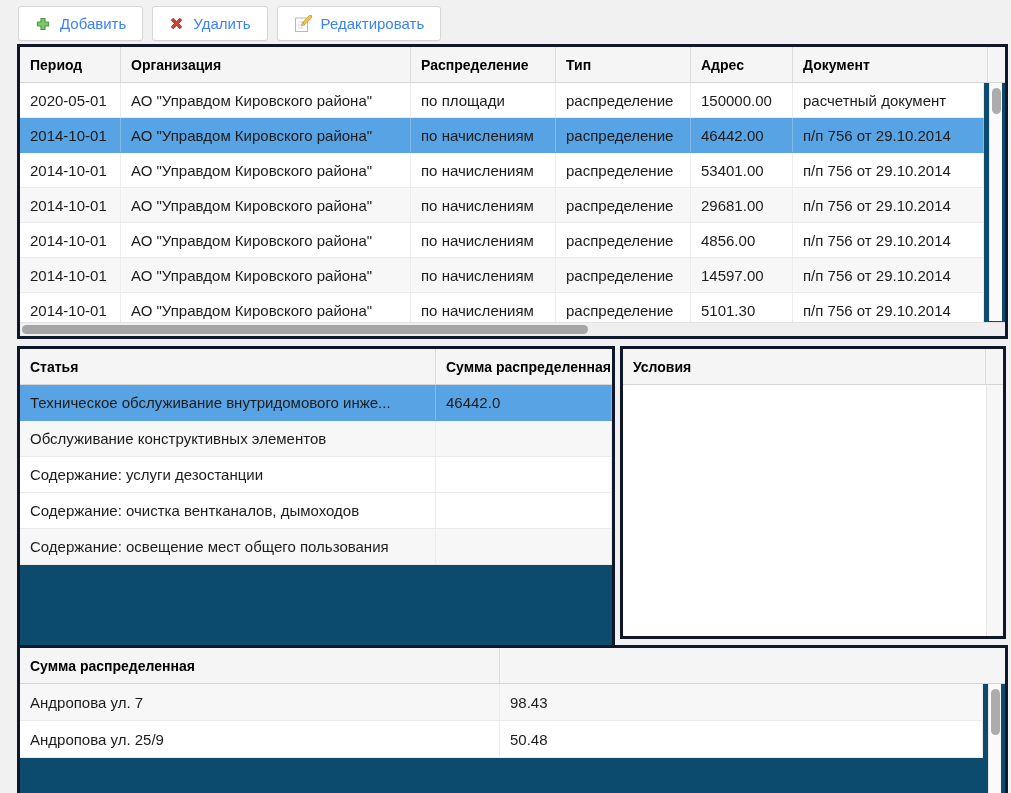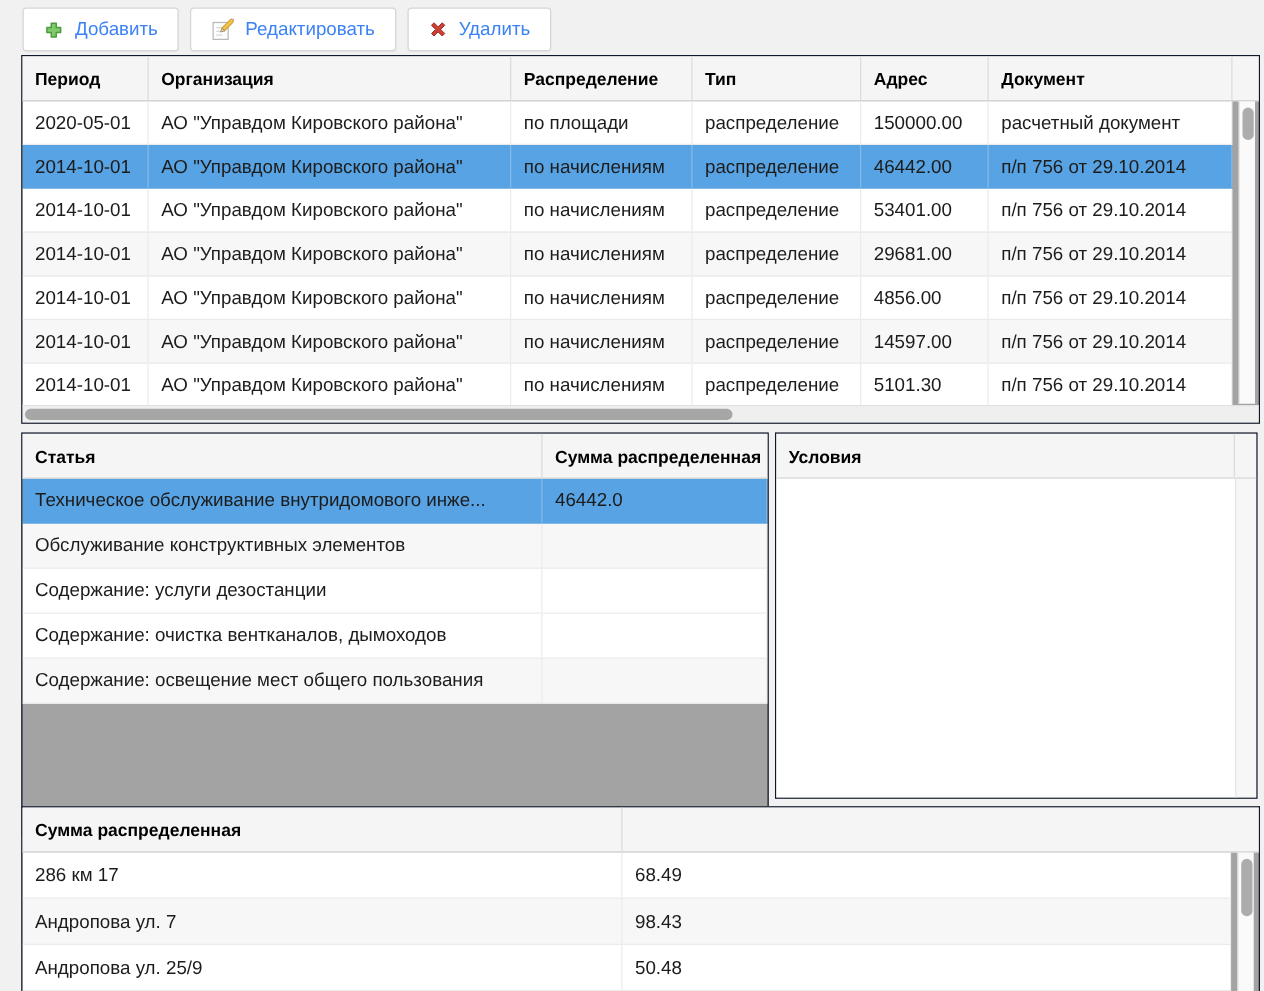--- a/index.html
+++ b/index.html
@@ -11,21 +11,21 @@
   }
   
   .toolbar{position:absolute;left:18px;top:6px;display:flex;gap:9px;}
   .tbtn{
     height:35px;display:flex;align-items:center;gap:9px;padding:0 16px;
     background:#ffffff;border:1px solid #d6d6d6;border-radius:3px;
     font-size:15px;color:#3b82f6;cursor:pointer;box-shadow:0 1px 0 rgba(0,0,0,0.03);
   }
   .tbtn svg{display:block;}
   
-  .panel{position:absolute;background:#a3a3a3;border:1px solid #0f172a;box-sizing:border-box;}
+  .panel{position:absolute;background:#0c4a6e;border:3px solid #0f172a;box-sizing:border-box;}
   .ghead{display:grid;height:36px;background:#f5f5f5;border-bottom:1px solid #d5d5d5;box-sizing:border-box;}
   .hcell{
     display:flex;align-items:center;padding:0 10px;font-size:14px;font-weight:bold;color:#000;
     border-right:1px solid #dcdcdc;box-sizing:border-box;overflow:hidden;white-space:nowrap;
   }
   .hcell.spacer{border-right:none;}
   .grid-row{display:grid;background:#fff;border-bottom:1px solid #ebebeb;box-sizing:border-box;}
   .grid-row.alt{background:#f7f7f7;}
   .grid-row.selected{background:var(--sel,#58a3e3);border-bottom-color:var(--sel,#58a3e3);}
   .cell{
@@ -72,48 +72,48 @@
 
 <div class="toolbar">
   <button class="tbtn">
     <span>
       <svg width="16" height="16" viewBox="0 0 16 16">
         <path d="M6 2.5 h4 v3.5 h3.5 v4 H10 v3.5 H6 V10 H2.5 V6 H6 Z" stroke-linejoin="round" stroke-width="1.4" fill="#7fc96d"></path>
         <path d="M6 2.5 h4 v3.5 h3.5 v4 H10 v3.5 H6 V10 H2.5 V6 H6 Z" fill="none" stroke-linejoin="round" stroke-width="1.2" stroke="#4e9a3e"></path>
       </svg>
     </span>
     <span>Добавить</span>
+  </button>
+
+  <button class="tbtn">
+    <span>
+      <svg width="15" height="15" viewBox="0 0 15 15">
+        <path d="M2.2 4.2 4.2 2.2 7.5 5.5 10.8 2.2 12.8 4.2 9.5 7.5 12.8 10.8 10.8 12.8 7.5 9.5 4.2 12.8 2.2 10.8 5.5 7.5 Z" stroke-linejoin="round" stroke-width="0.8" fill="#cc4036"></path>
+        <path d="M2.2 4.2 4.2 2.2 7.5 5.5 10.8 2.2 12.8 4.2 9.5 7.5 12.8 10.8 10.8 12.8 7.5 9.5 4.2 12.8 2.2 10.8 5.5 7.5 Z" fill="none" stroke-linejoin="round" stroke-width="0.8" stroke="#9e2b22"></path>
+      </svg>
+    </span>
+    <span>Удалить</span>
   </button>
 
   <button class="tbtn">
     <span>
       <svg width="18" height="18" viewBox="0 0 18 18">
         <rect x="1.5" y="3" width="12" height="13.5" fill="#fdfdfd" stroke="#b9b9b9" stroke-width="1"></rect>
         <line x1="4" y1="7" x2="11" y2="7" stroke="#d8d8d8" stroke-width="1"></line>
         <line x1="4" y1="10" x2="11" y2="10" stroke="#d8d8d8" stroke-width="1"></line>
         <line x1="4" y1="13" x2="9" y2="13" stroke="#d8d8d8" stroke-width="1"></line>
         <g transform="rotate(45 12 6)">
           <rect x="10.6" y="-1.5" width="3" height="11" stroke="#caa02c" stroke-width="0.8" fill="#f2c14e"></rect>
           <rect x="10.6" y="-3" width="3" height="2" fill="#e4a0c0" stroke="#caa02c" stroke-width="0.6"></rect>
           <path d="M10.6 9.5 h3 L12.1 12.5 Z" fill="#e8d5a7" stroke="#9a8455" stroke-width="0.6"></path>
         </g>
       </svg>
     </span>
     <span>Редактировать</span>
   </button>
-
-  <button class="tbtn">
-    <span>
-      <svg width="15" height="15" viewBox="0 0 15 15">
-        <path d="M2.2 4.2 4.2 2.2 7.5 5.5 10.8 2.2 12.8 4.2 9.5 7.5 12.8 10.8 10.8 12.8 7.5 9.5 4.2 12.8 2.2 10.8 5.5 7.5 Z" stroke-linejoin="round" stroke-width="0.8" fill="#cc4036"></path>
-        <path d="M2.2 4.2 4.2 2.2 7.5 5.5 10.8 2.2 12.8 4.2 9.5 7.5 12.8 10.8 10.8 12.8 7.5 9.5 4.2 12.8 2.2 10.8 5.5 7.5 Z" fill="none" stroke-linejoin="round" stroke-width="0.8" stroke="#9e2b22"></path>
-      </svg>
-    </span>
-    <span>Удалить</span>
-  </button>
 </div>
 
 <div class="panel" id="grid1">
   <div class="ghead">
     <div class="hcell">Период</div>
     <div class="hcell">Организация</div>
     <div class="hcell">Распределение</div>
     <div class="hcell">Тип</div>
     <div class="hcell">Адрес</div>
     <div class="hcell">Документ</div>
@@ -225,24 +225,20 @@
   <div id="cond-body"></div>
   <div id="cond-lane"></div>
 </div>
 
 <div class="panel" id="grid3">
   <div class="ghead">
     <div class="hcell">Сумма распределенная</div>
     <div class="hcell spacer"></div>
   </div>
   <div id="grid3-body">
-      <div class="grid-row">
-        <div class="cell">286 км 17</div>
-        <div class="cell">68.49</div>
-      </div>
       <div class="grid-row alt">
         <div class="cell">Андропова ул. 7</div>
         <div class="cell">98.43</div>
       </div>
       <div class="grid-row">
         <div class="cell">Андропова ул. 25/9</div>
         <div class="cell">50.48</div>
       </div>
     </div>
   <div class="vscroll">

